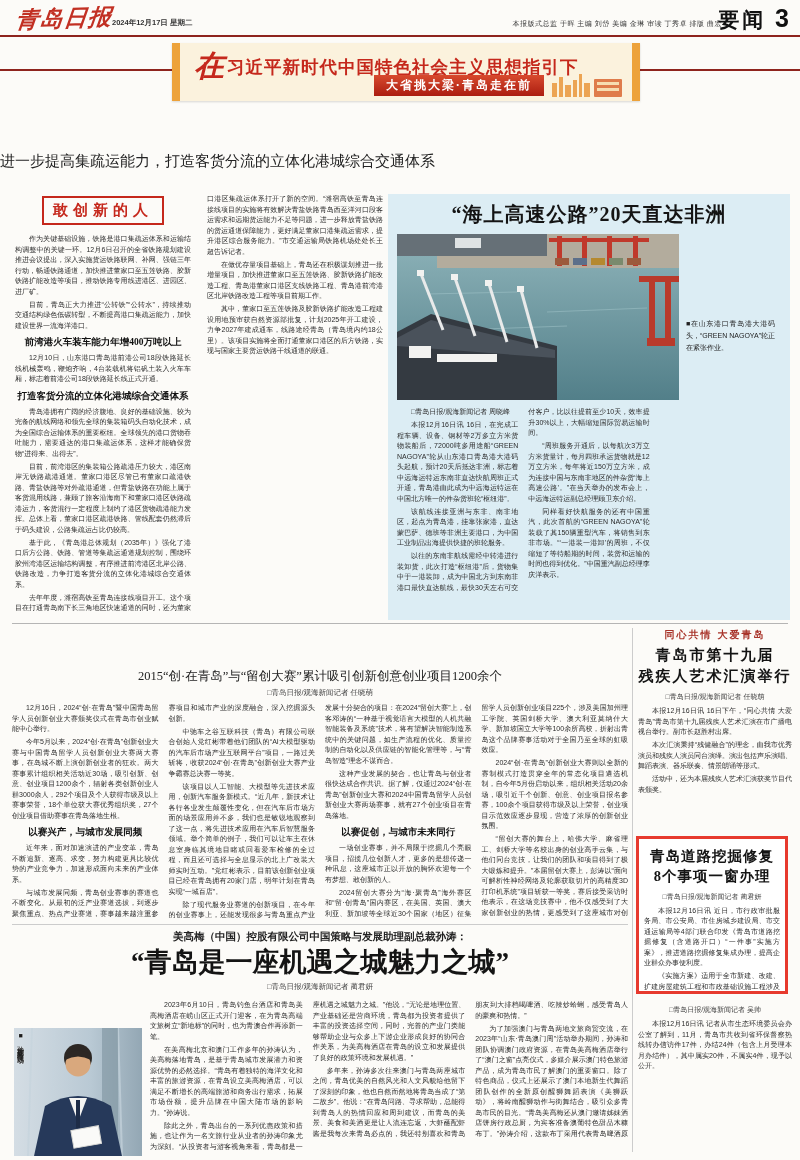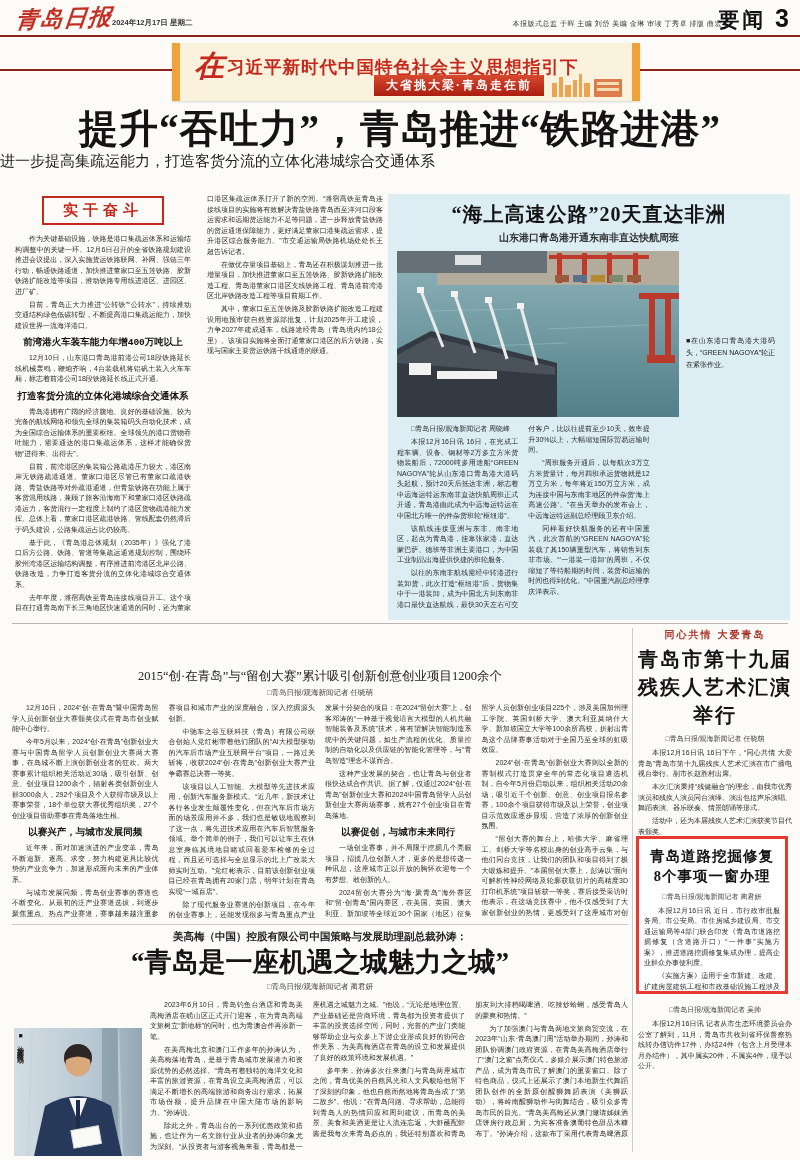--- a/index.html
+++ b/index.html
@@ -20,21 +20,21 @@
   .mid-rule{position:absolute;top:69px;height:2px;background:#8e241e;}
   .banner{position:absolute;left:172px;top:43px;width:452px;height:58px;background:#fbf2dd;
           border-left:8px solid #eda23a;border-right:8px solid #eda23a;box-shadow:0 1px 2px rgba(0,0,0,.15);}
   .banner-l1{position:absolute;left:14px;top:3px;font-family:"Liberation Serif",serif;
              font-weight:900;color:#c5281c;font-size:17.5px;letter-spacing:1px;white-space:nowrap;}
   .banner-zai{font-size:30px;font-style:italic;margin-right:2px;vertical-align:-3px;}
   .banner-l2{position:absolute;right:88px;bottom:5px;background:linear-gradient(#d84a2e,#ab1d10);
              color:#fff;font-weight:bold;font-size:12px;padding:2px 12px;letter-spacing:2px;}
   .banner-sky{position:absolute;right:4px;bottom:4px;opacity:.9;}
   .flow-p{font-size:7px;line-height:1.5;text-align:justify;text-indent:2em;margin:0 0 2.5px;color:#2c2c2c;}
-  .flow-sub{font-family:Liberation Mono, monospace;font-weight:bold;font-size:9.5px;text-align:center;
+  .flow-sub{font-family:Liberation Serif, serif;font-weight:bold;font-size:9.5px;text-align:center;
             margin:5px 0 4px;color:#111;break-inside:avoid;}
   .byline{font-size:7.5px;color:#444;text-align:center;}
 
   
   .lead-headline{position:absolute;left:0;top:102px;width:800px;text-align:center;
                  font-family:"Liberation Serif",serif;font-weight:900;font-size:39px;color:#141414;letter-spacing:1px;}
   .lead-deck{position:absolute;left:0;top:152px;width:800px;text-align:left;
              font-family:"Liberation Serif",serif;font-size:15px;color:#222;}
   .lead-byline{position:absolute;left:0;top:177px;width:376px;}
   .lead-cols{position:absolute;left:15px;top:194px;width:368px;height:426px;
@@ -62,21 +62,21 @@
                 font-family:"Liberation Serif",serif;font-weight:900;font-size:28px;color:#141414;}
   .mid-deck{position:absolute;left:12px;top:668px;width:616px;text-align:center;
             font-family:"Liberation Serif",serif;font-size:12.5px;color:#222;}
   .mid-byline{position:absolute;left:12px;top:688px;width:616px;}
   .mid-cols{position:absolute;left:12px;top:703px;width:616px;height:218px;
             columns:4;column-gap:10px;column-fill:auto;overflow:hidden;}
 
   
   .sb{position:absolute;left:638px;top:628px;width:154px;}
   .sb-kicker{font-size:10px;font-weight:bold;color:#a8342a;text-align:center;letter-spacing:2px;}
-  .sb-headline{font-family:"Liberation Serif",serif;font-weight:900;font-size:20px;color:#141414;
+  .sb-headline{font-family:"Liberation Serif",serif;font-weight:900;font-size:15px;color:#141414;
                text-align:center;letter-spacing:2px;line-height:1.4;margin-top:3px;}
   .sb-byline{font-size:7px;color:#444;text-align:center;margin:5px 0 4px;}
   .sb .flow-p{font-size:7px;}
   .redbox{position:absolute;left:636px;top:836px;width:152px;height:158px;border:3px solid #e73a2e;
           box-sizing:border-box;padding:4px 5px;overflow:hidden;background:#fff;}
   .redbox .sb-headline{font-size:14.5px;letter-spacing:1px;}
   .sb2{position:absolute;left:638px;top:1000px;width:154px;height:156px;overflow:hidden;}
 
   
   .bot-kicker{position:absolute;left:12px;top:930px;width:616px;text-align:center;
@@ -123,43 +123,41 @@
           <rect x="34" y="12" width="6" height="14"></rect>
       </g>
       <g fill="#d9622b" opacity=".9">
         <rect x="44" y="8" width="28" height="18" rx="1"></rect>
         <rect x="47" y="11" width="22" height="3" fill="#f6d9a8"></rect>
         <rect x="47" y="17" width="22" height="3" fill="#f6d9a8"></rect>
       </g>
     </svg>
   </div>
 
-  <div class="lead-headline">提升“吞吐力”，青岛推进“铁路进港”</div>
   <div class="lead-deck">进一步提高集疏运能力，打造客货分流的立体化港城综合交通体系</div>
 
   <div class="lead-cols">
-    <div class="shiganbox">实干奋斗</div>
+    <div class="shiganbox">敢创新的人</div>
     <div>
         <p class="flow-p">作为关键基础设施，铁路是港口集疏运体系和运输结构调整中的关键一环。12月6日召开的全省铁路规划建设推进会议提出，深入实施货运铁路联网、补网、强链三年行动，畅通铁路通道，加快推进董家口至五莲铁路、胶新铁路扩能改造等项目，推动铁路专用线进港区、进园区、进厂矿。</p>
         <p class="flow-p">目前，青岛正大力推进“公转铁”“公转水”，持续推动交通结构绿色低碳转型，不断提高港口集疏运能力，加快建设世界一流海洋港口。</p>
         <div class="flow-sub">前湾港火车装车能力年增400万吨以上</div>
         <p class="flow-p">12月10日，山东港口青岛港前港公司18段铁路延长线机械轰鸣，鞭炮齐响，4台装载机将铝矾土装入火车车厢，标志着前港公司18段铁路延长线正式开通。</p>
         <div class="flow-sub">打造客货分流的立体化港城综合交通体系</div>
         <p class="flow-p">青岛港拥有广阔的经济腹地、良好的基础设施、较为完备的航线网络和领先全球的集装箱码头自动化技术，成为全国综合运输体系的重要枢纽。全球领先的港口货物吞吐能力，需要通达的港口集疏运体系，这样才能确保货物“进得来、出得去”。</p>
         <p class="flow-p">目前，前湾港区的集装箱公路疏港压力较大，港区南岸无铁路疏港通道。董家口港区尽管已有董家口疏港铁路、青盐铁路等对外疏港通道，但青盐铁路在功能上属于客货混用线路，兼顾了旅客沿海南下和董家口港区铁路疏港运力，客货混行一定程度上制约了港区货物疏港能力发挥。总体上看，董家口港区疏港铁路、管线配套仍然滞后于码头建设，公路集疏运占比仍较高。</p>
         <p class="flow-p">基于此，《青岛港总体规划（2035年）》强化了港口后方公路、铁路、管道等集疏运通道规划控制，围绕环胶州湾港区运输结构调整，有序推进前湾港区北岸公路、铁路改造，力争打造客货分流的立体化港城综合交通体系。</p>
         <p class="flow-p">去年年度，潍宿高铁至青岛连接线项目开工。这个项目在打通青岛南下长三角地区快速通道的同时，还为董家口港区集疏运体系打开了新的空间。“潍宿高铁至青岛连接线项目的实施将有效解决青盐铁路青岛西至洋河口段客运需求和远期货运能力不足等问题，进一步释放青盐铁路的货运通道保障能力，更好满足董家口港集疏运需求，提升港区综合服务能力。”市交通运输局铁路机场处处长王超告诉记者。</p>
         <p class="flow-p">在做优存量项目基础上，青岛还在积极谋划推进一批增量项目，加快推进董家口至五莲铁路、胶新铁路扩能改造工程、青岛港董家口港区支线铁路工程、青岛港前湾港区北岸铁路改造工程等项目前期工作。</p>
         <p class="flow-p">其中，董家口至五莲铁路及胶新铁路扩能改造工程建设用地预审获自然资源部批复，计划2025年开工建设，力争2027年建成通车，线路途经青岛（青岛境内约18公里）。该项目实施将全面打通董家口港区的后方铁路，实现与国家主要货运铁路干线通道的联通。</p>
       </div>
   </div>
 
   <div class="sea">
     <div class="sea-headline">“海上高速公路”20天直达非洲</div>
-    <div class="sea-deck">山东港口青岛港开通东南非直达快航周班</div>
     <div class="sea-photo-row">
       <svg class="sea-photo" viewBox="0 0 282 166">
         <defs>
           <linearGradient id="water" x1="0" y1="0" x2="0" y2="1">
             <stop offset="0" stop-color="#8fb4ba"></stop>
               <stop offset="1" stop-color="#527f89"></stop>
           </linearGradient>
         </defs>
         <rect width="282" height="166" fill="url(#water)"></rect>
 

